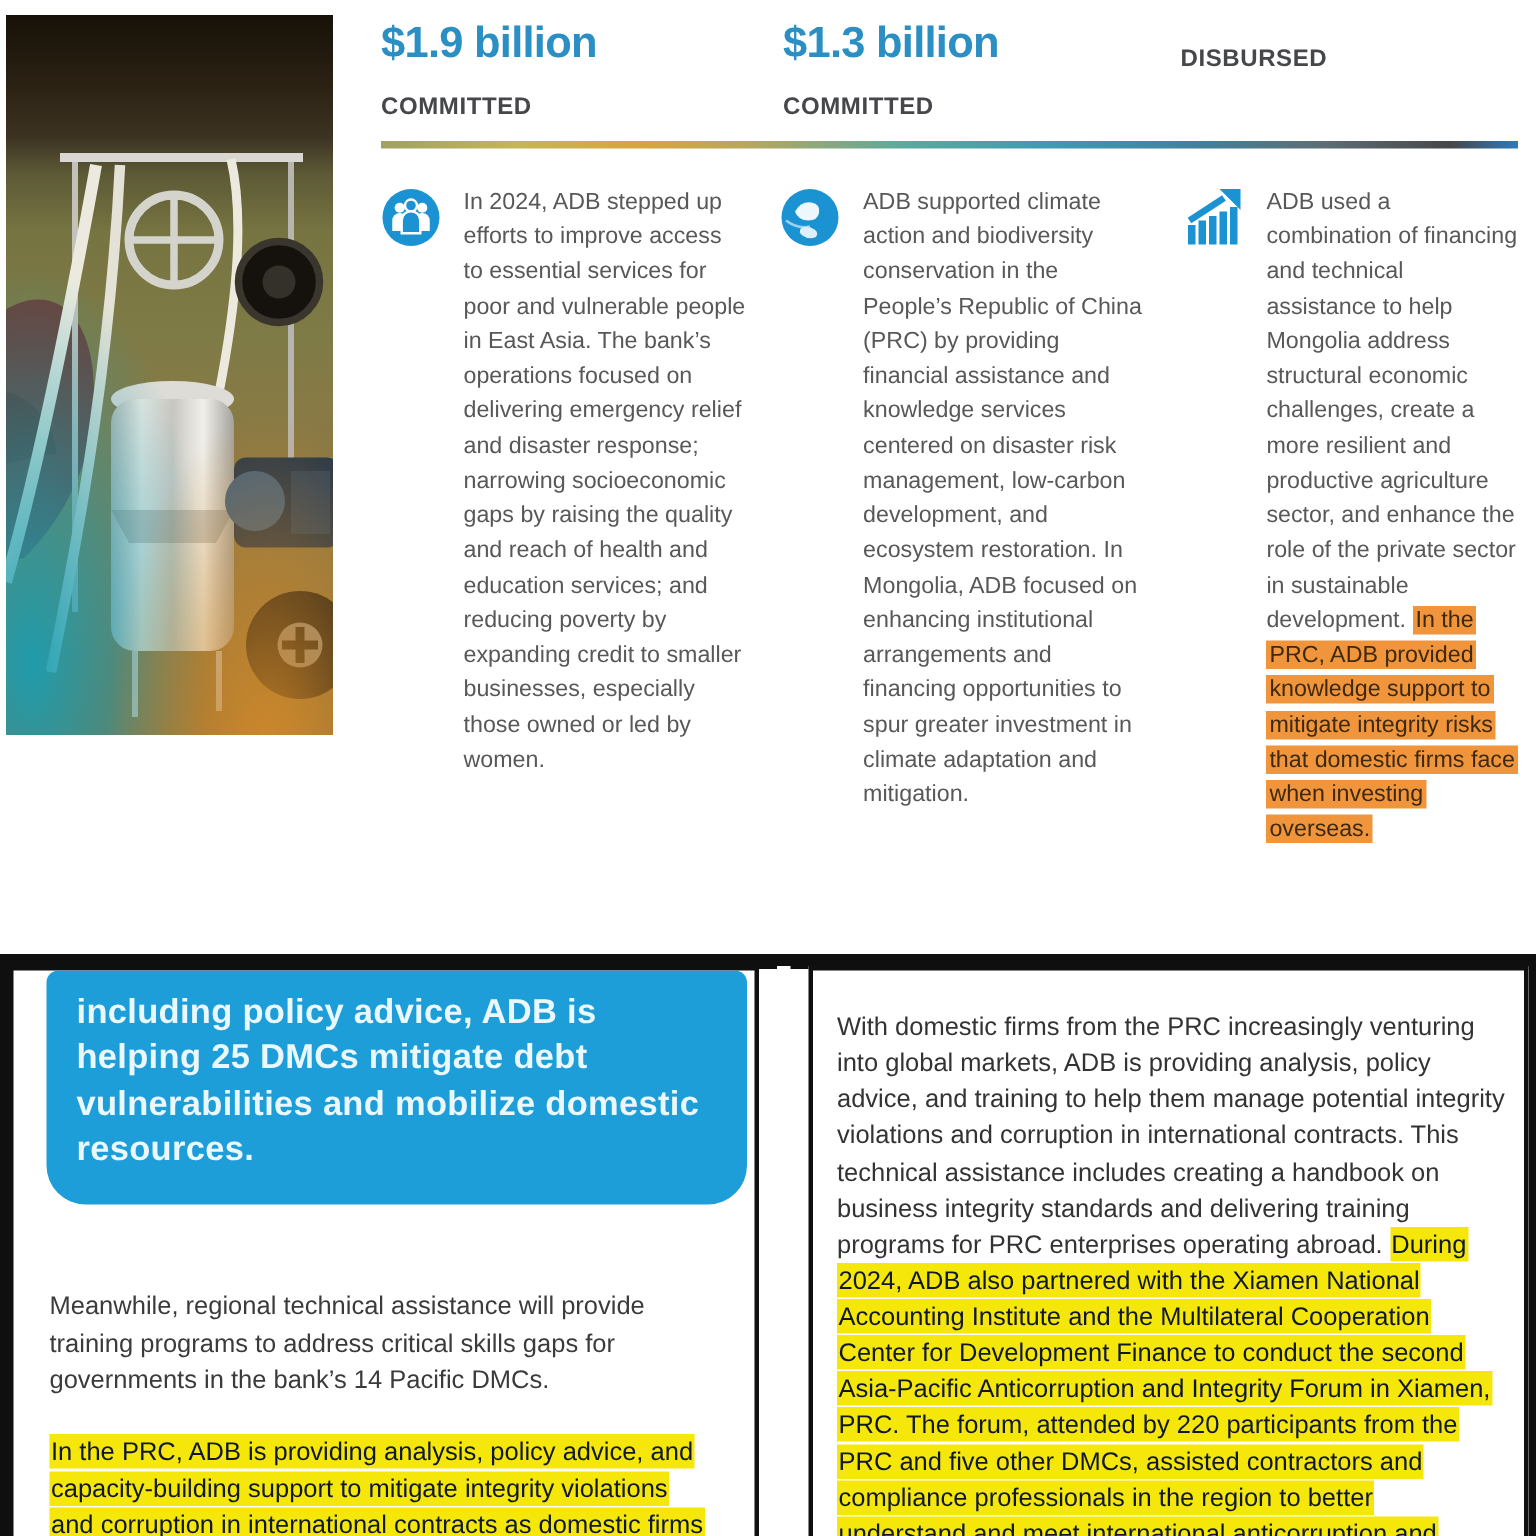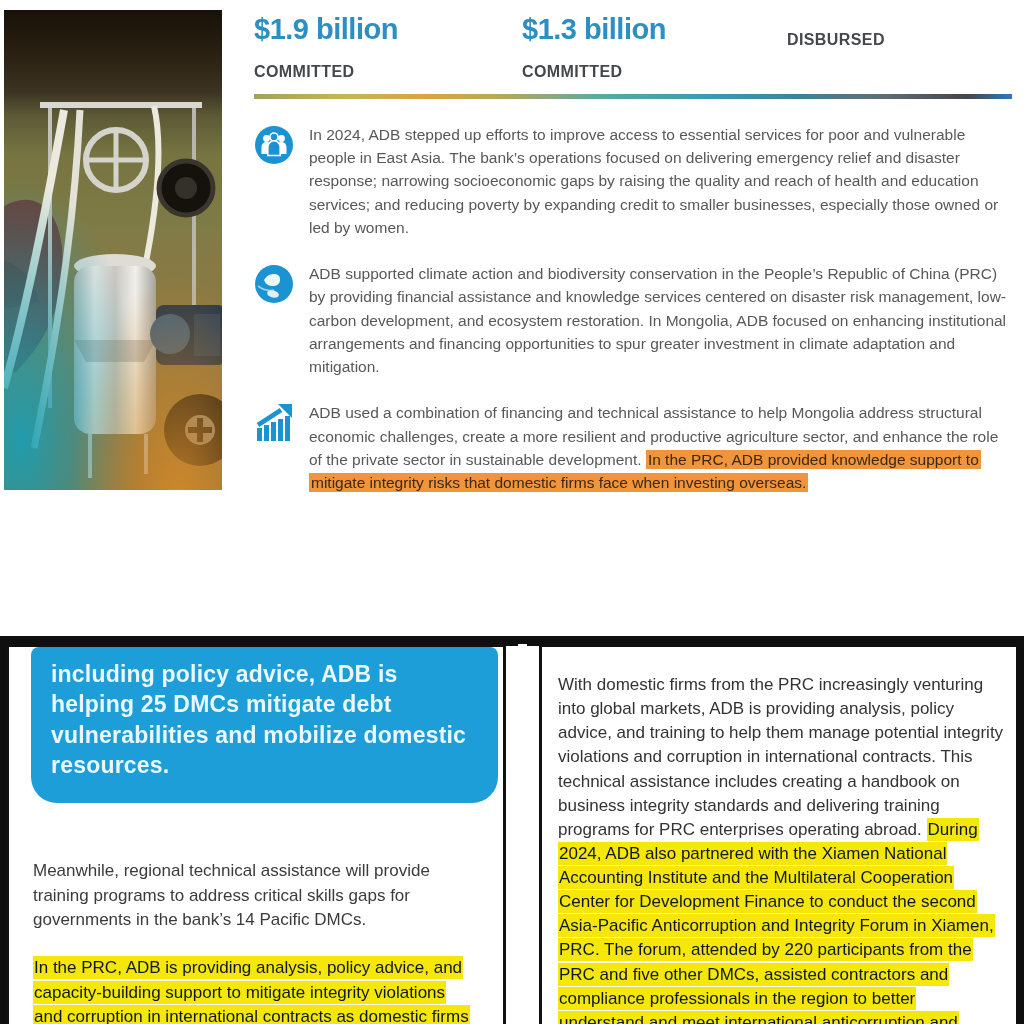--- a/index.html
+++ b/index.html
@@ -17,21 +17,21 @@
   .stat-value{font-size:29px;font-weight:bold;color:#2b8fc4;letter-spacing:-0.5px;line-height:1.1;}
   .stat-label{font-size:16px;font-weight:bold;color:#46474b;margin-top:17px;letter-spacing:0.4px;}
 
   .divider{height:5px;margin-top:13px;
     background:linear-gradient(90deg,
       #9fa263 0%, #c6b556 12%, #d7a53f 23%, #b9a75c 32%,
       #5ba99e 46%, #3f9ab2 59%, #41809d 72%, #5d6e74 83%,
       #46474a 94%, #2f79ba 100%);
   }
 
-  .bullets{margin-top:24px;display:flex;flex-direction:column;gap:23px;}
+  .bullets{margin-top:24px;display:flex;gap:23px;}
   .bullet{display:flex;gap:15px;}
   .bullet .icon{flex:0 0 40px;height:40px;margin-top:2px;}
   .bullet p{margin:0;font-size:15.5px;line-height:1.5;color:#58585a;}
   mark.orange{background:#f0953c;color:#3e290e;padding:1px 2px;
     -webkit-box-decoration-break:clone;box-decoration-break:clone;}
 
   
   .bottom{position:relative;height:518px;background:#fff;}
   .band{position:absolute;top:0;left:0;width:100%;height:10px;background:#0f0f0f;}
   .edge-left{position:absolute;top:0;left:0;width:6px;height:100%;background:#0f0f0f;}

